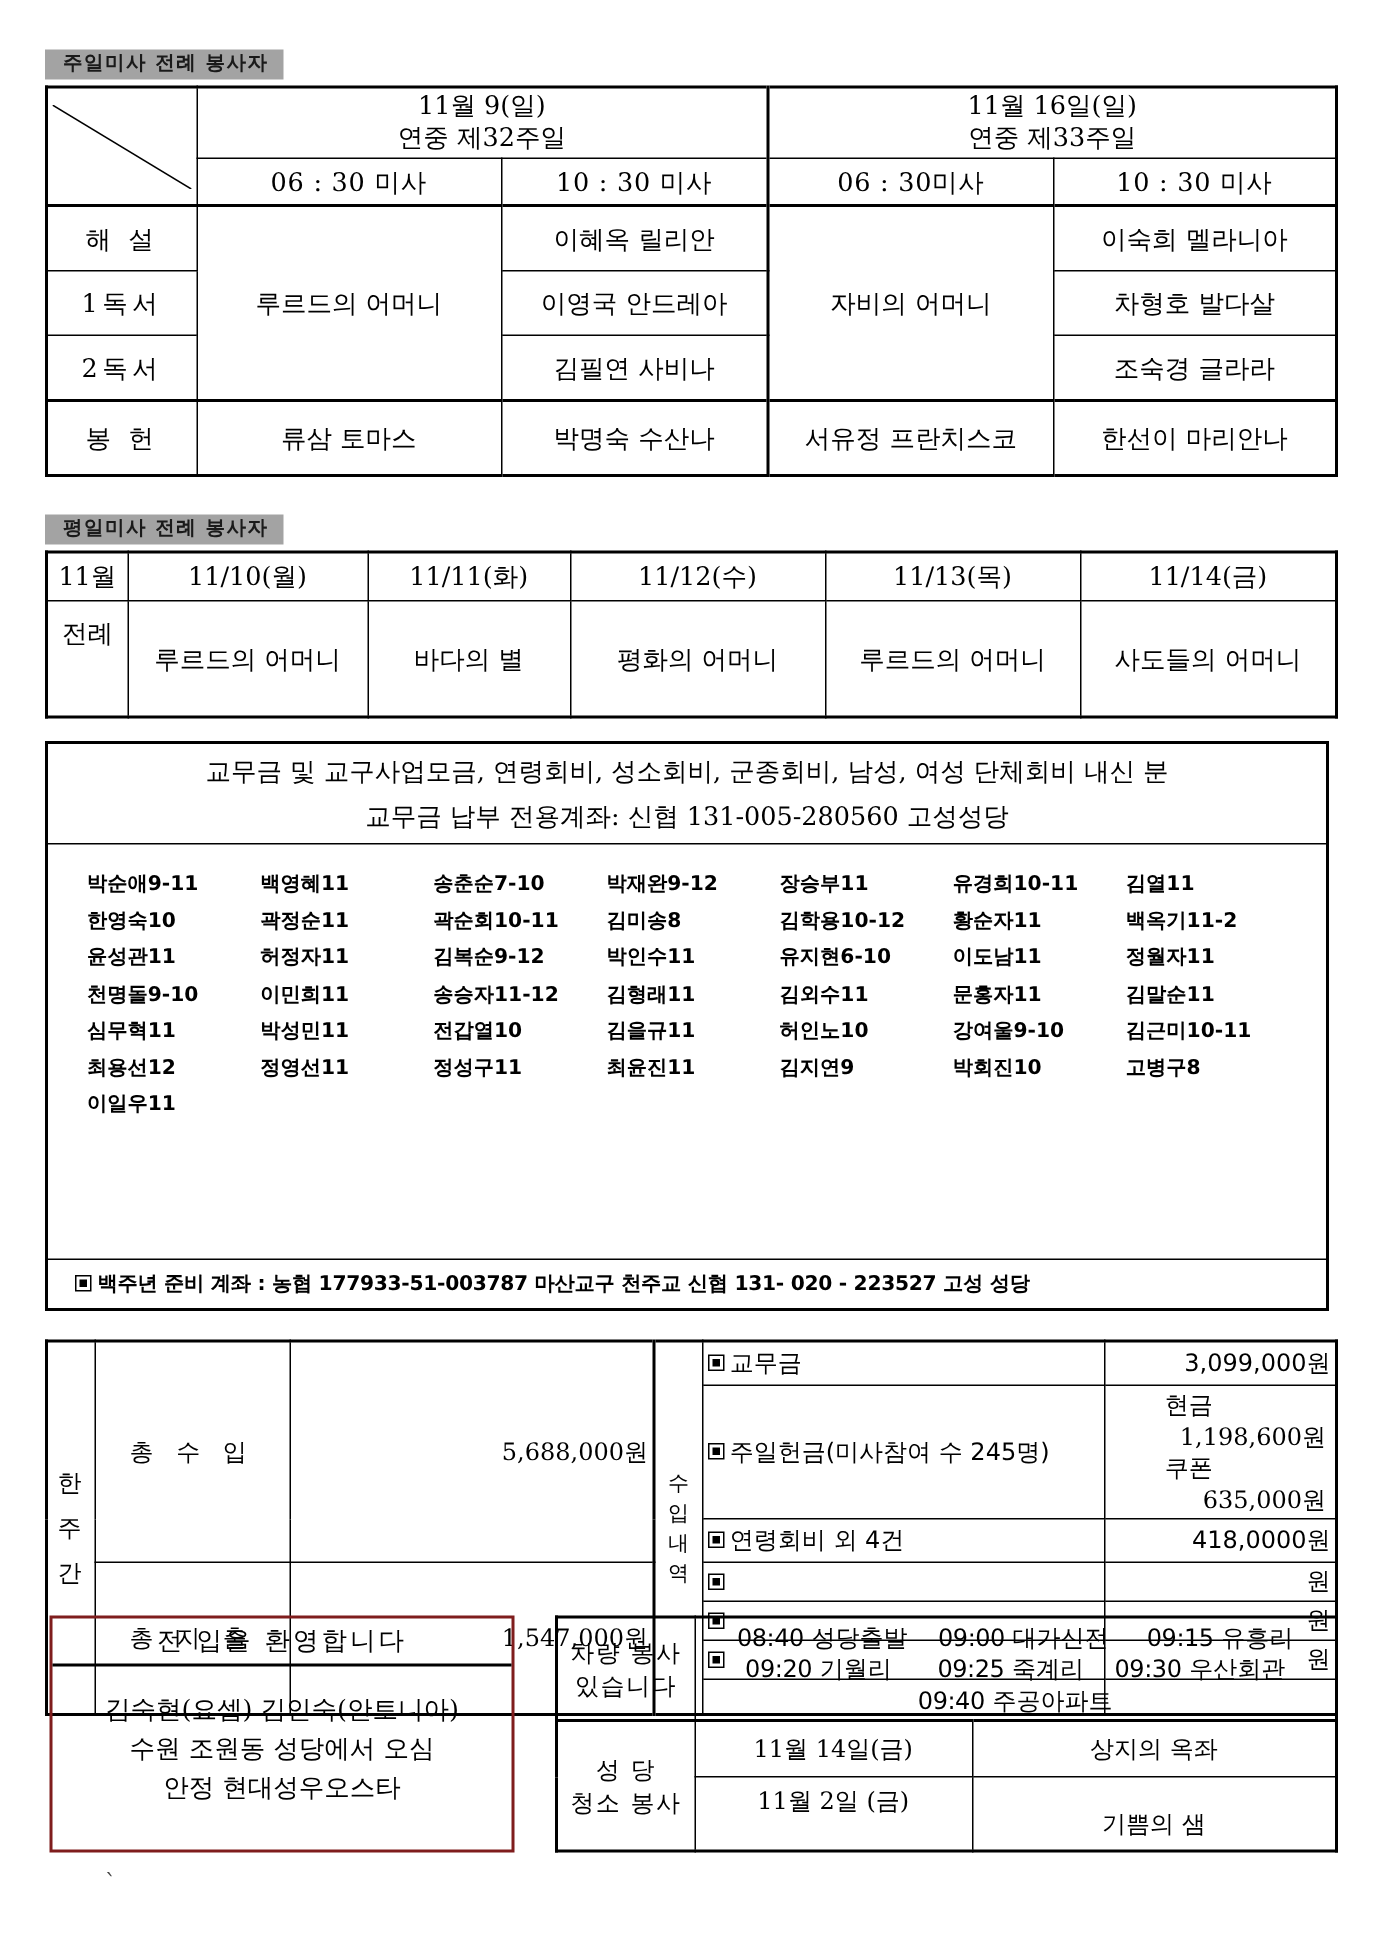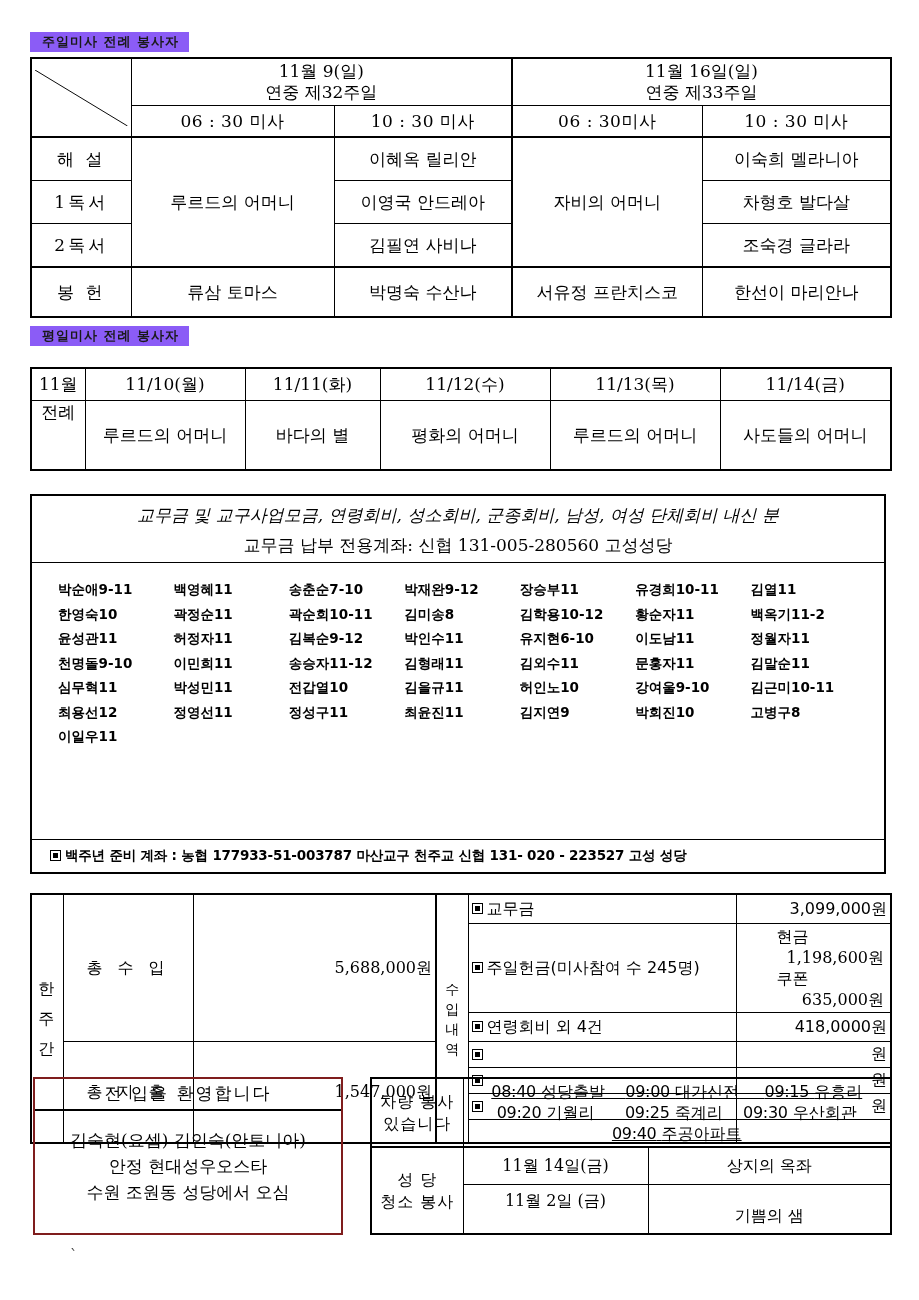--- a/index.html
+++ b/index.html
@@ -19,21 +19,21 @@
     position: absolute;
     left: 0; top: 0;
     width: 919px;
     height: 1300px;
     padding: 0;
   }
 
   
   .tab-label {
     display: inline-block;
-    background: #8b5cf6;
+    background: #a3a3a3;
     color: #1a1a1a;
     font-family: "DejaVu Sans", "Liberation Sans", sans-serif;
     font-weight: bold;
     font-size: 13px;
     letter-spacing: 1px;
     padding: 2px 10px 3px 12px;
     line-height: 15px;
   }
 
   
@@ -67,21 +67,21 @@
   .corner-cell svg { display: block; width: 100%; height: 100%; }
   .date-head { font-size: 17px; line-height: 21px; padding: 5px 0 6px; margin-left: 42px; }
   .time-head { font-size: 16px; letter-spacing: .5px; height: 26px; }
   .role-cell { font-size: 17px; letter-spacing: 3px; height: 38px; }
   .name-cell { font-size: 17px; }
   .thick-left { border-left: 2px solid #000 !important; }
   .thick-top { border-top: 2px solid #000 !important; }
   .thick-bottom { border-bottom: 2px solid #000 !important; }
 
   
-  #weekday-tab { position: absolute; left: 30px; top: 325px; text-align: center; }
+  #weekday-tab { position: absolute; left: 30px; top: 341px; text-align: center; }
   #weekday-table {
     position: absolute;
     left: 30px; top: 367px;
     width: 860px;
   }
   #weekday-table td { font-size: 17px; }
   .wk-head { height: 27px; }
   .wk-body { height: 64px; }
 
   
@@ -205,21 +205,20 @@
     width: 520px;
   }
   #service-table td { font-size: 16px; }
   .svc-label { width: 90px; font-size: 16px; line-height: 22px; letter-spacing: 1px; }
   .svc-routes {
     text-align: right;
     padding: 5px 4px 5px 8px;
     font-family: "DejaVu Sans", "Liberation Sans", sans-serif;
     font-size: 13.5px;
     line-height: 21px;
-    text-decoration: underline;
   }
   .svc-routes .rt { white-space: nowrap; }
   .svc-routes .t { letter-spacing: -.3px; }
   .svc-date { width: 185px; font-size: 16px; }
   .svc-team { font-size: 16px; }
 </style>
 </head>
 <body>
 
 <div class="page">
@@ -302,33 +301,33 @@
     <tbody>
       <tr>
         <td class="wk-head">11월</td>
         <td class="wk-head">11/10(월)</td>
         <td class="wk-head">11/11(화)</td>
         <td class="wk-head">11/12(수)</td>
         <td class="wk-head">11/13(목)</td>
         <td class="wk-head">11/14(금)</td>
       </tr>
       <tr>
-        <td class="wk-body" style="vertical-align:top;padding-top:0">전례</td>
+        <td class="wk-body" style="vertical-align:top;padding-top:10px">전례</td>
         <td class="wk-body">루르드의 어머니</td>
         <td class="wk-body">바다의 별</td>
         <td class="wk-body">평화의 어머니</td>
         <td class="wk-body">루르드의 어머니</td>
         <td class="wk-body">사도들의 어머니</td>
       </tr>
     </tbody>
   </table>
 
   <div id="offering-block">
     <div style="padding:4px 0 2px;">
-      <div style="text-align:center;font-size:17px;line-height:30px;font-style:italic;">교무금 및 교구사업모금, 연령회비, 성소회비, 군종회비, 남성, 여성 단체회비 내신 분</div>
+      <div style="text-align:center;font-size:17px;line-height:30px;">교무금 및 교구사업모금, 연령회비, 성소회비, 군종회비, 남성, 여성 단체회비 내신 분</div>
       <div style="text-align:center;font-size:17px;line-height:30px;">교무금 납부 전용계좌: 신협 131-005-280560   고성성당</div>
     </div>
     <div style="border-top:1px solid #000;"></div>
 
     <div class="names-area">
       <div class="names-grid">
         <div class="names-col">
           <div class="name-item">박순애9-11</div>
           <div class="name-item">한영숙10</div>
           <div class="name-item">윤성관11</div>
@@ -465,22 +464,22 @@
         <td style="height:18px"></td>
         <td></td>
       </tr>
     </tbody>
   </table>
 
   <div id="welcome-box">
     <div class="wtitle">전 입을  환영합니다</div>
     <div class="wbody">
       <div>김숙현(요셉) 김인숙(안토니아)</div>
+      <div>수원 조원동 성당에서 오심</div>
       <div>안정 현대성우오스타</div>
-      <div>수원 조원동 성당에서 오심</div>
     </div>
   </div>
   <div class="tick-mark">`</div>
 
   <table class="grid outer" id="service-table">
     <colgroup>
       <col style="width:92px">
         <col style="width:185px">
         <col style="width:243px">
     </colgroup>

